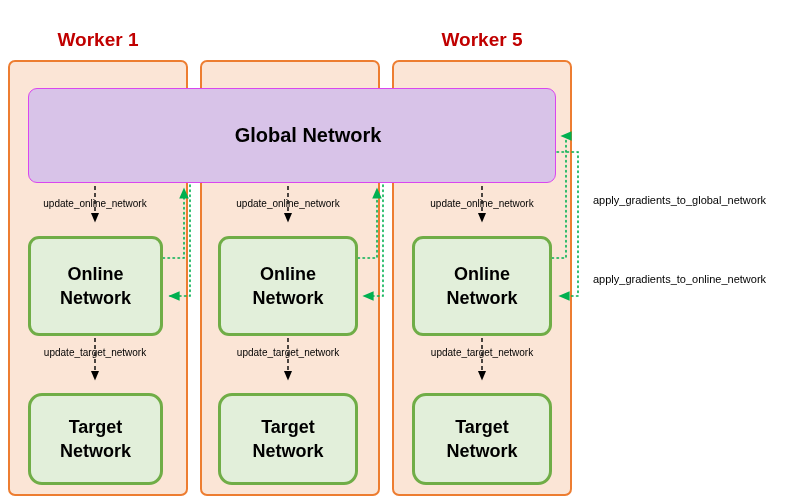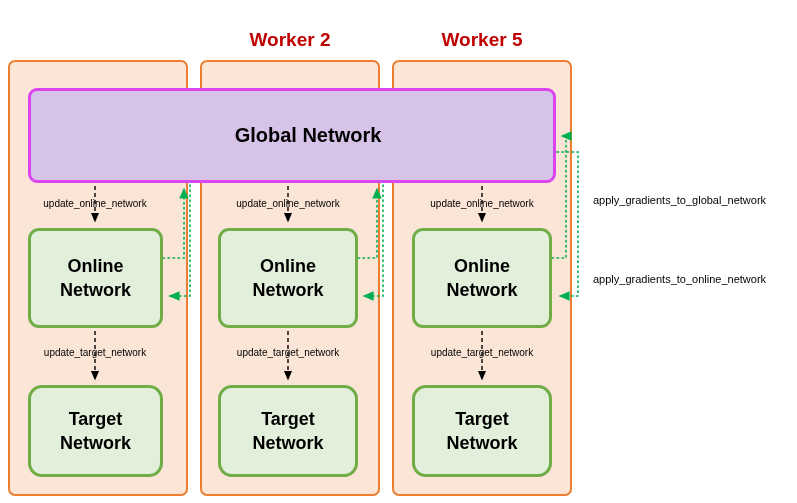--- a/index.html
+++ b/index.html
@@ -11,28 +11,28 @@
     position:absolute;top:29px;text-align:center;color:#C00000;
     font-weight:bold;font-size:19px;line-height:22px;
   }
   .worker-box{
     position:absolute;top:60px;height:436px;background:#FBE5D6;
     border:2px solid #ED7D31;border-radius:7px;box-sizing:border-box;
   }
   .arrow-layer{position:absolute;left:0;top:0;}
   .global-box{
     position:absolute;left:28px;top:88px;width:528px;height:95px;
-    background:#D8C3E8;border:3px solid #d946ef;border-radius:9px;
+    background:#D8C3E8;border:1px solid #d946ef;border-radius:9px;
     display:flex;align-items:center;justify-content:center;
     box-sizing:border-box;font-weight:bold;font-size:20px;color:#000;padding-left:32px;
   }
   .net-box{
     position:absolute;background:#E2EFDA;border:3px solid #70AD47;border-radius:11px;
     display:flex;align-items:center;justify-content:center;box-sizing:border-box;
-    font-weight:bold;font-size:18px;line-height:24px;color:#000;text-align:center;
+    font-weight:bold;font-size:18px;line-height:24px;color:#000;text-align:center;margin-top:8px;
   }
   .online{top:228px;height:100px;}
   .target{top:385px;height:92px;border-radius:14px;}
   .net-label{display:inline-block;width:96px;}
   .flow-label{
     position:absolute;transform:translateX(-50%);font-size:10px;color:#000;
     white-space:nowrap;line-height:13px;
   }
   .side-label{
     position:absolute;left:593px;font-size:11px;color:#000;white-space:nowrap;line-height:13px;
@@ -67,21 +67,21 @@
 
     <path d="M163,258 L184,258 L184,189" stroke="#00B050" stroke-width="1.6" fill="none" stroke-linecap="round" stroke-dasharray="1.5 3.5" marker-end="url(#mg)"></path>
     <path d="M358,258 L377,258 L377,189" stroke="#00B050" stroke-width="1.6" fill="none" stroke-linecap="round" stroke-dasharray="1.5 3.5" marker-end="url(#mg)"></path>
     <path d="M552,258 L566,258 L566,136 L562,136" stroke="#00B050" stroke-width="1.6" fill="none" stroke-linecap="round" stroke-dasharray="1.5 3.5" marker-end="url(#mg)"></path>
 
     <path d="M190,185 L190,296 L170,296" stroke="#00B050" stroke-width="1.6" fill="none" stroke-linecap="round" stroke-dasharray="1.5 3.5" marker-end="url(#mg)"></path>
     <path d="M383,185 L383,296 L364,296" stroke="#00B050" stroke-width="1.6" fill="none" stroke-linecap="round" stroke-dasharray="1.5 3.5" marker-end="url(#mg)"></path>
     <path d="M557,152 L578,152 L578,296 L560,296" stroke="#00B050" stroke-width="1.6" fill="none" stroke-linecap="round" stroke-dasharray="1.5 3.5" marker-end="url(#mg)"></path>
   </svg>
 
-  <div class="worker-title" style="left:200px;width:180px">Worker 2</div>
+  <div class="worker-title" style="left:8px;width:180px">Worker 1</div>
   <div class="worker-title" style="left:392px;width:180px">Worker 5</div>
 
   <div class="global-box">
     <span>Global Network</span>
   </div>
 
   <div class="net-box online" style="left:28px;width:135px">
     <span class="net-label">Online Network</span>
   </div>
   <div class="net-box online" style="left:218px;width:140px">

